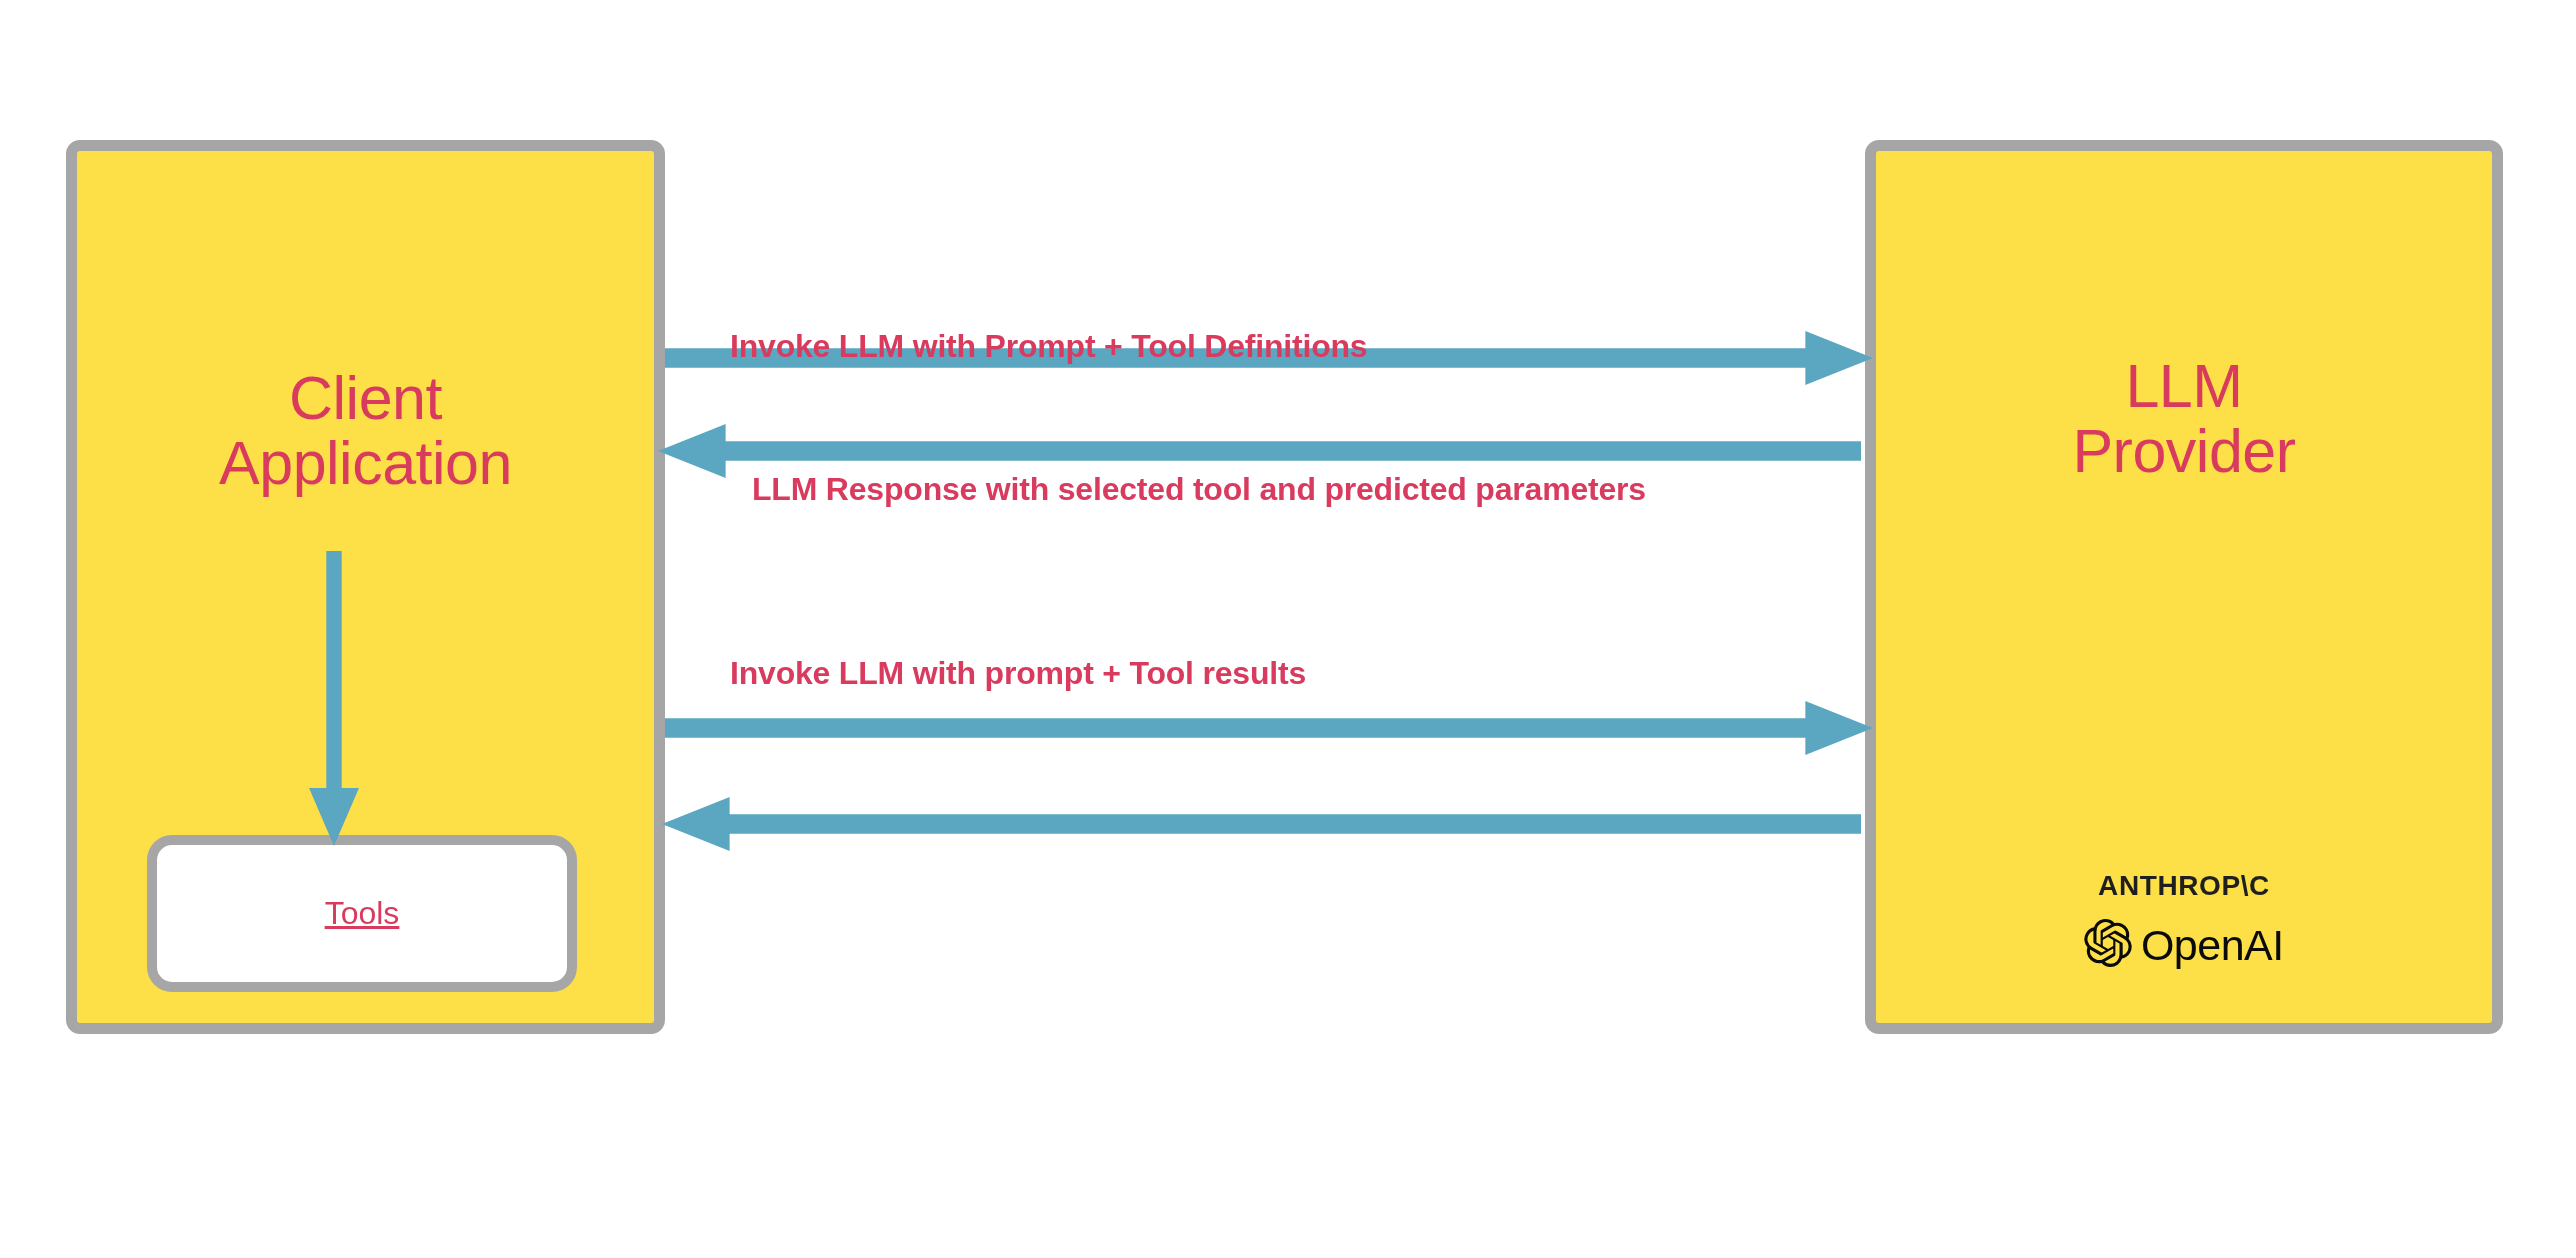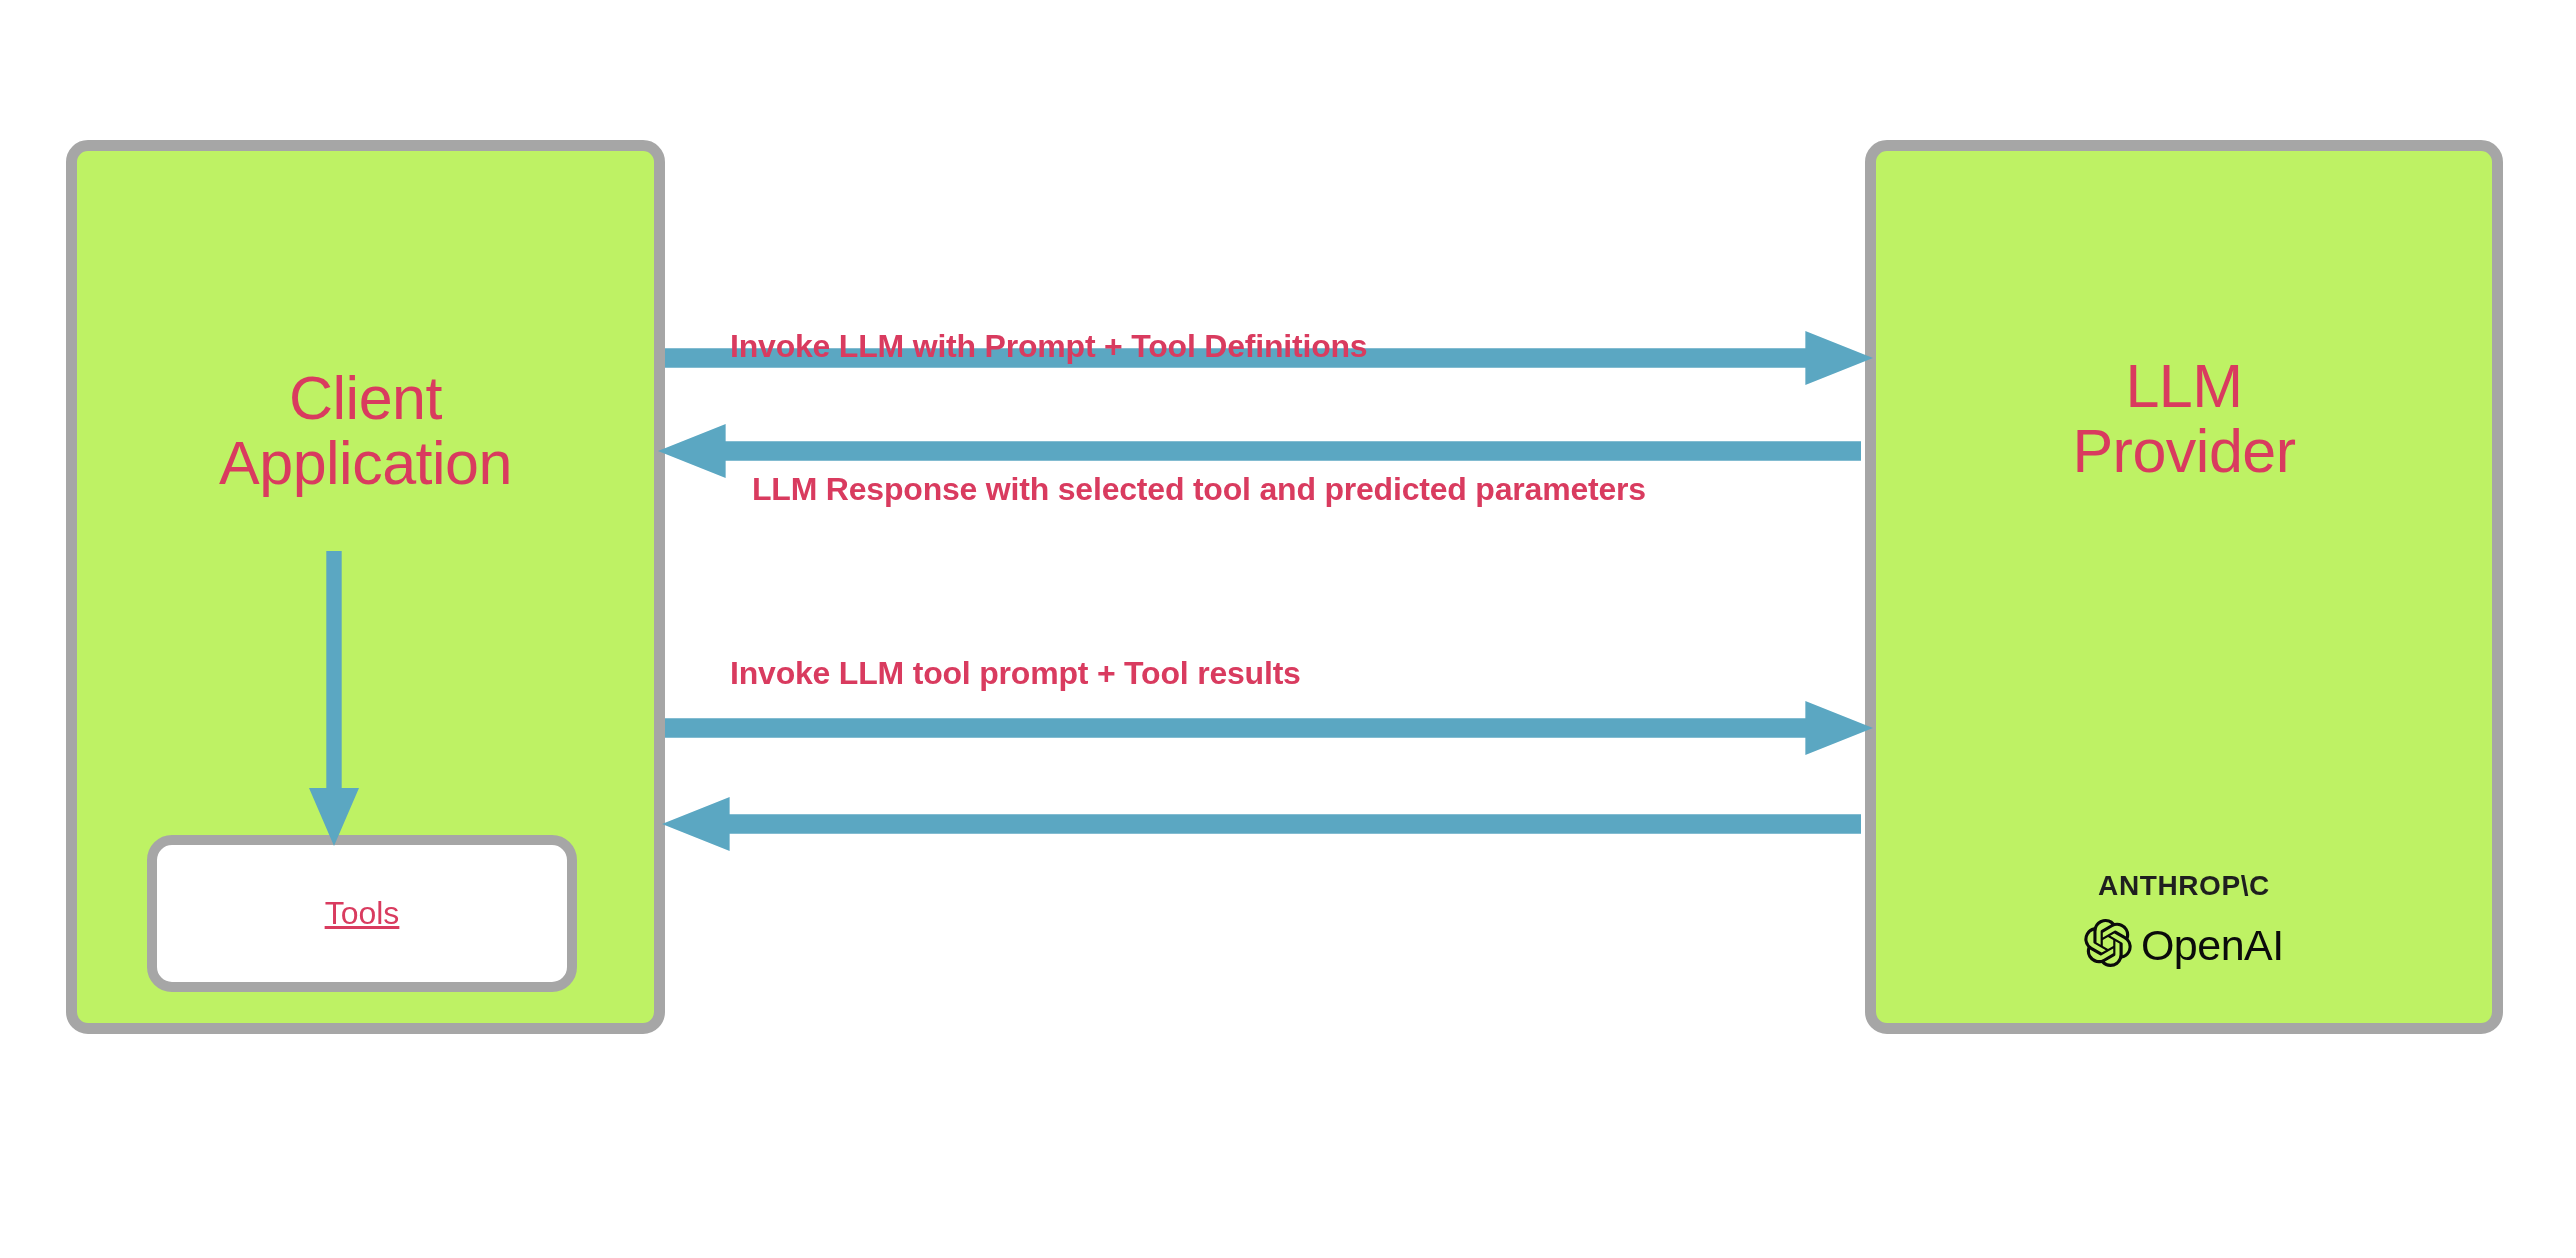--- a/index.html
+++ b/index.html
@@ -16,22 +16,22 @@
     height: 1258px;
     background: #ffffff;
     overflow: hidden;
   }
 
   
   .panel {
     position: absolute;
     box-sizing: border-box;
     border: 11.6px solid #a6a6a6;
-    border-radius: 22px;
-    background: #bef264;
+    border-radius: 14px;
+    background: #fde047;
   }
   #client-panel {
     left: 66px;
     top: 140px;
     width: 599px;
     height: 894px;
   }
   #provider-panel {
     left: 1865px;
     top: 140px;
@@ -195,21 +195,21 @@
       <path d="M1245 20 L70 20 L70 2 L0 30 L70 58 L70 40 L1245 40 Z" fill="#5ba7c2"></path>
     </svg>
   </div>
   <div id="label-2" class="arrow-label">LLM Response with selected tool and predicted parameters</div>
 
   <div class="h-arrow" style="left:665px; top:699px; width:1208px;">
     <svg viewBox="0 0 1250 60" preserveAspectRatio="none">
       <path d="M0 20 L1180 20 L1180 2 L1250 30 L1180 58 L1180 40 L0 40 Z" fill="#5ba7c2"></path>
     </svg>
   </div>
-  <div id="label-3" class="arrow-label">Invoke LLM tool prompt + Tool results</div>
+  <div id="label-3" class="arrow-label">Invoke LLM with prompt + Tool results</div>
 
   <div class="h-arrow" style="left:662px; top:795px; width:1199px;">
     <svg viewBox="0 0 1241 60" preserveAspectRatio="none">
       <path d="M1241 20 L70 20 L70 2 L0 30 L70 58 L70 40 L1241 40 Z" fill="#5ba7c2"></path>
     </svg>
   </div>
 
   <div id="run-tool-arrow">
     <svg viewBox="0 0 52 305" preserveAspectRatio="none">
       <path d="M18 0 L34 0 L34 245 L52 245 L26 305 L0 245 L18 245 Z" fill="#5ba7c2"></path>

